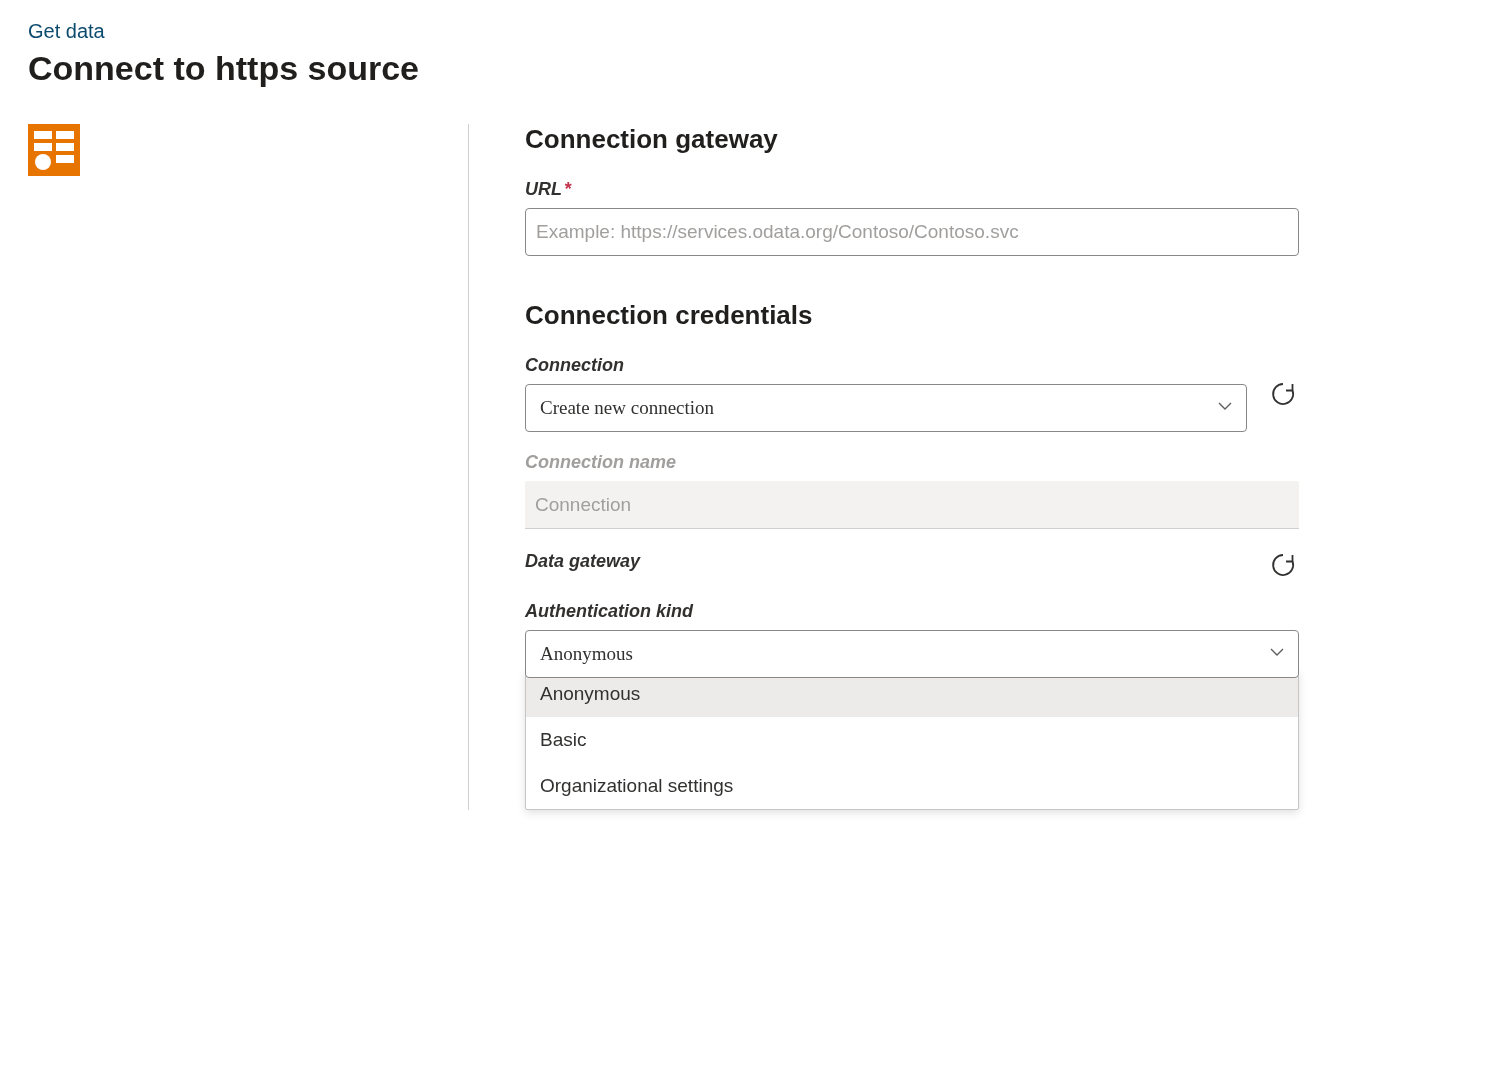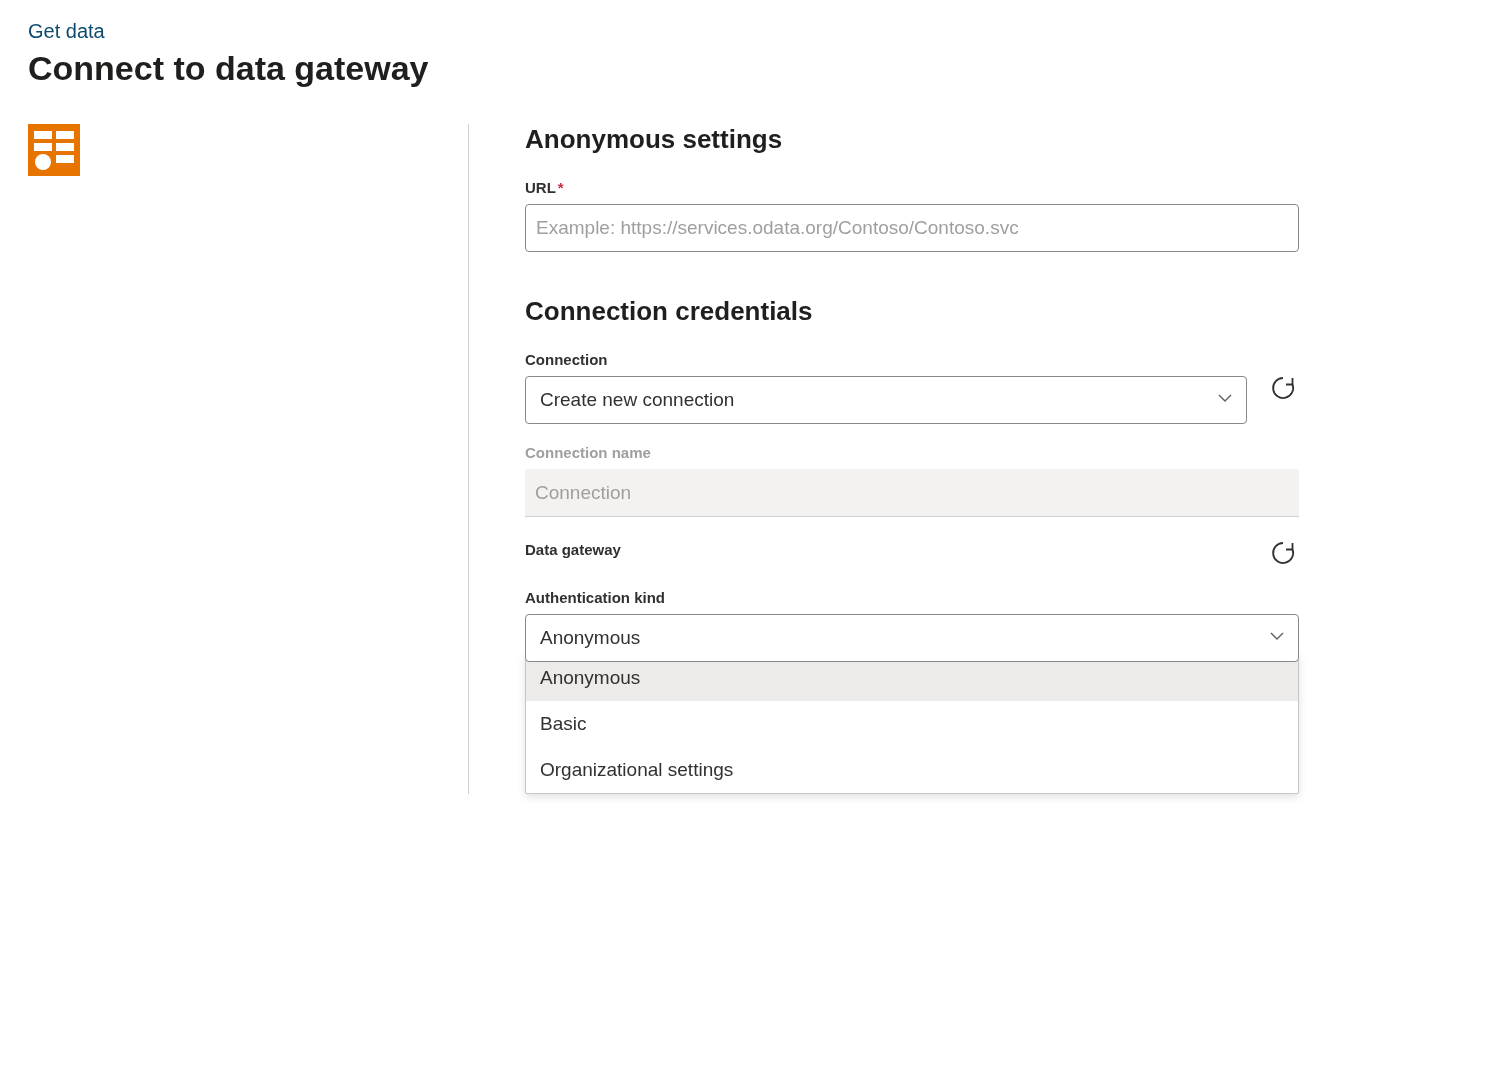--- a/index.html
+++ b/index.html
@@ -76,25 +76,26 @@
     .section-heading {
       font-size: 26px;
       font-weight: 700;
       color: #201f1e;
       margin-bottom: 24px;
     }
     .section-heading.second {
       margin-top: 44px;
     }
     .field-label {
-      font-size: 15px;
+      font-size: 18px;
       font-weight: 600;
       color: #323130;
       margin-bottom: 8px;
       display: block;
+      font-style: italic;
     }
     .field-label.disabled {
       color: #a19f9d;
     }
     .required {
       color: #c4314b;
       margin-left: 2px;
     }
     .field-row {
       display: flex;
@@ -131,21 +132,21 @@
       width: 100%;
     }
     .select-input {
       width: 100%;
       height: 48px;
       border: 1px solid #8a8886;
       border-radius: 4px;
       padding: 0 44px 0 14px;
       font-size: 19px;
       color: #323130;
-      font-family: Liberation Sans, sans-serif;
+      font-family: Liberation Serif, serif;
       outline: none;
       appearance: none;
       background: #fff;
       cursor: pointer;
       display: flex;
       align-items: center;
     }
     .chevron {
       position: absolute;
       right: 14px;
@@ -177,21 +178,21 @@
       cursor: pointer;
     }
     .dropdown-item.selected {
       background: #edebe9;
     }
   </style>
 </head>
 <body>
 
 <div class="breadcrumb">Get data</div>
-<h1 class="page-title">Connect to data gateway</h1>
+<h1 class="page-title">Connect to https source</h1>
 
 <div class="layout">
 
   <div class="left-panel">
     <div class="source-item">
       <div class="source-icon">
         <svg width="52" height="52" viewBox="0 0 52 52">
           <rect x="0" y="0" width="52" height="52" fill="#e87400"></rect>
           <rect x="6" y="7" width="18" height="8" fill="#ffffff"></rect>
           <rect x="28" y="7" width="18" height="8" fill="#ffffff"></rect>
@@ -201,21 +202,21 @@
           <circle cx="15" cy="38" r="8" fill="#ffffff"></circle>
         </svg>
       </div>
     </div>
   </div>
 
   <div class="divider"></div>
 
   <div class="right-panel">
 
-    <h2 class="section-heading">Anonymous settings</h2>
+    <h2 class="section-heading">Connection gateway</h2>
 
     <div class="field-row">
       <div class="field-col">
         <label class="field-label">
           <span>URL</span><span class="required">*</span>
         </label>
         <input class="text-input" type="text" placeholder="Example: https://services.odata.org/Contoso/Contoso.svc" style="">
       </div>
     </div>
 

